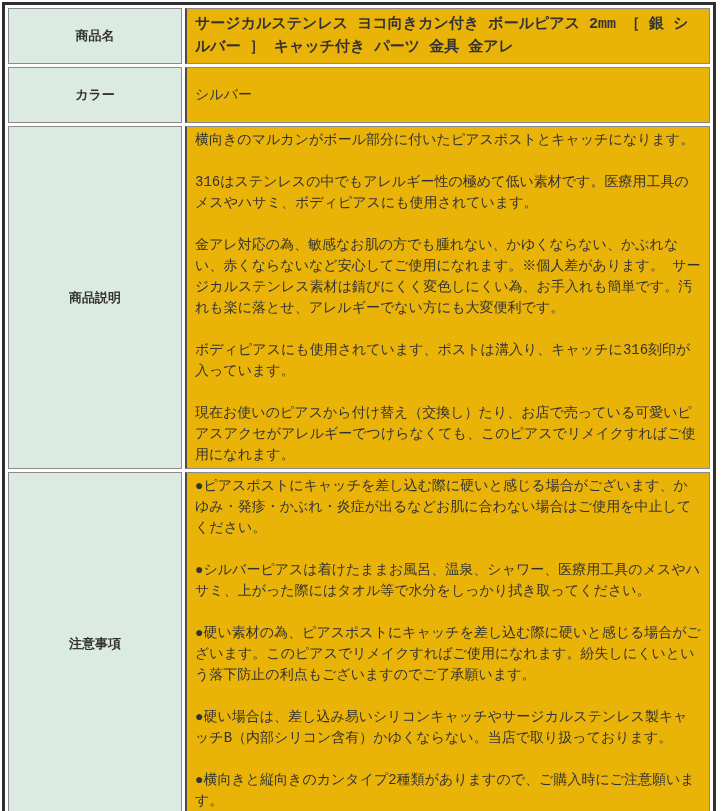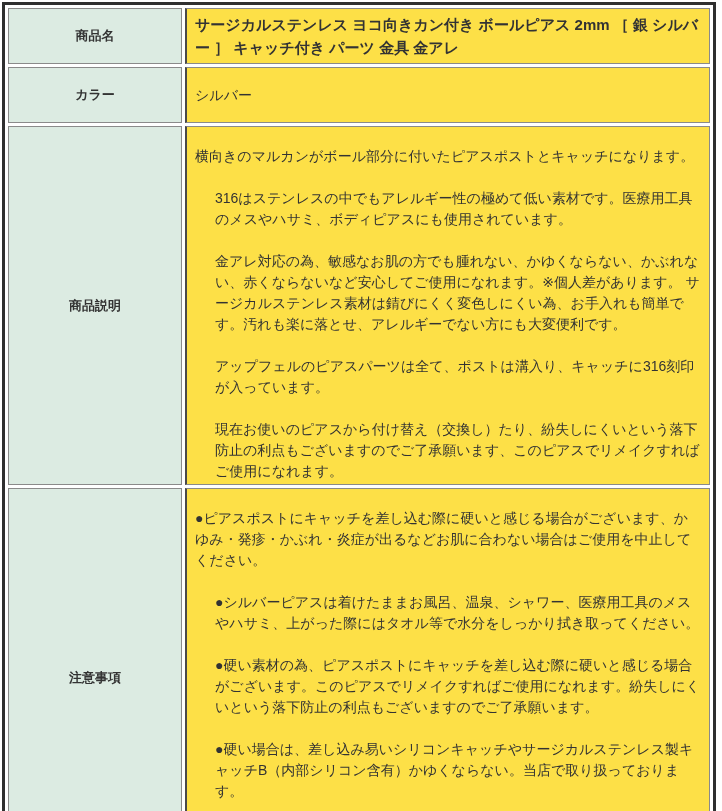--- a/index.html
+++ b/index.html
@@ -23,64 +23,65 @@
     background: #dcebe2;
     border: 1px solid #8a8a8a;
     font-size: 13px;
     font-weight: bold;
     text-align: center;
     vertical-align: middle;
     padding: 18px;
     color: #333333;
   }
   .spec-table td.value-cell {
-    background: #fde047;
+    background: #eab308;
     border: 1px solid #8a8a8a;
     border-left: 2px solid #4a4a4a;
     font-size: 14px;
     line-height: 21px;
     padding: 2px 8px;
     vertical-align: middle;
     word-break: break-all;
     overflow-wrap: break-word;
+    font-family: Liberation Mono, monospace;
   }
   tr.row-name td.value-cell   { font-weight: bold; line-height: 23px; height: 48px; font-size: 15px; }
   tr.row-size td.value-cell   { line-height: 23px; height: 48px; }
   tr.row-material td.value-cell { height: 22px; }
   tr.row-color td.value-cell  { height: 25px; margin-top: 16px; }
   tr.row-desc td.value-cell,
   tr.row-caution td.value-cell {
     vertical-align: top;
     height: 288px;
-    padding-top: 19px;
+    padding-top: 3px;
   }
   .value-cell p { margin: 0; }
-  .value-cell p + p { margin-top: 21px; margin-left: 20px; }
+  .value-cell p + p { margin-top: 21px; }
 </style>
 </head>
 <body>
 
 <table class="spec-table">
   <tbody>
     <tr class="row-name">
       <th class="label-cell">商品名</th>
       <td class="value-cell">サージカルステンレス ヨコ向きカン付き ボールピアス 2mm ［ 銀 シルバー ］ キャッチ付き パーツ 金具 金アレ</td>
     </tr>
     <tr class="row-color">
       <th class="label-cell">カラー</th>
       <td class="value-cell">シルバー</td>
     </tr>
     <tr class="row-desc">
       <th class="label-cell">商品説明</th>
       <td class="value-cell">
         <p>横向きのマルカンがボール部分に付いたピアスポストとキャッチになります。</p>
         <p>316はステンレスの中でもアレルギー性の極めて低い素材です。医療用工具のメスやハサミ、ボディピアスにも使用されています。</p>
         <p>金アレ対応の為、敏感なお肌の方でも腫れない、かゆくならない、かぶれない、赤くならないなど安心してご使用になれます。※個人差があります。 サージカルステンレス素材は錆びにくく変色しにくい為、お手入れも簡単です。汚れも楽に落とせ、アレルギーでない方にも大変便利です。</p>
-        <p>アップフェルのピアスパーツは全て、ポストは溝入り、キャッチに316刻印が入っています。</p>
-        <p>現在お使いのピアスから付け替え（交換し）たり、紛失しにくいという落下防止の利点もございますのでご了承願います、このピアスでリメイクすればご使用になれます。</p>
+        <p>ボディピアスにも使用されています、ポストは溝入り、キャッチに316刻印が入っています。</p>
+        <p>現在お使いのピアスから付け替え（交換し）たり、お店で売っている可愛いピアスアクセがアレルギーでつけらなくても、このピアスでリメイクすればご使用になれます。</p>
       </td>
     </tr>
     <tr class="row-caution">
       <th class="label-cell">注意事項</th>
       <td class="value-cell">
         <p>●ピアスポストにキャッチを差し込む際に硬いと感じる場合がございます、かゆみ・発疹・かぶれ・炎症が出るなどお肌に合わない場合はご使用を中止してください。</p>
         <p>●シルバーピアスは着けたままお風呂、温泉、シャワー、医療用工具のメスやハサミ、上がった際にはタオル等で水分をしっかり拭き取ってください。</p>
         <p>●硬い素材の為、ピアスポストにキャッチを差し込む際に硬いと感じる場合がございます。このピアスでリメイクすればご使用になれます。紛失しにくいという落下防止の利点もございますのでご了承願います。</p>
         <p>●硬い場合は、差し込み易いシリコンキャッチやサージカルステンレス製キャッチB（内部シリコン含有）かゆくならない。当店で取り扱っております。</p>
         <p>●横向きと縦向きのカンタイプ2種類がありますので、ご購入時にご注意願います。</p>

